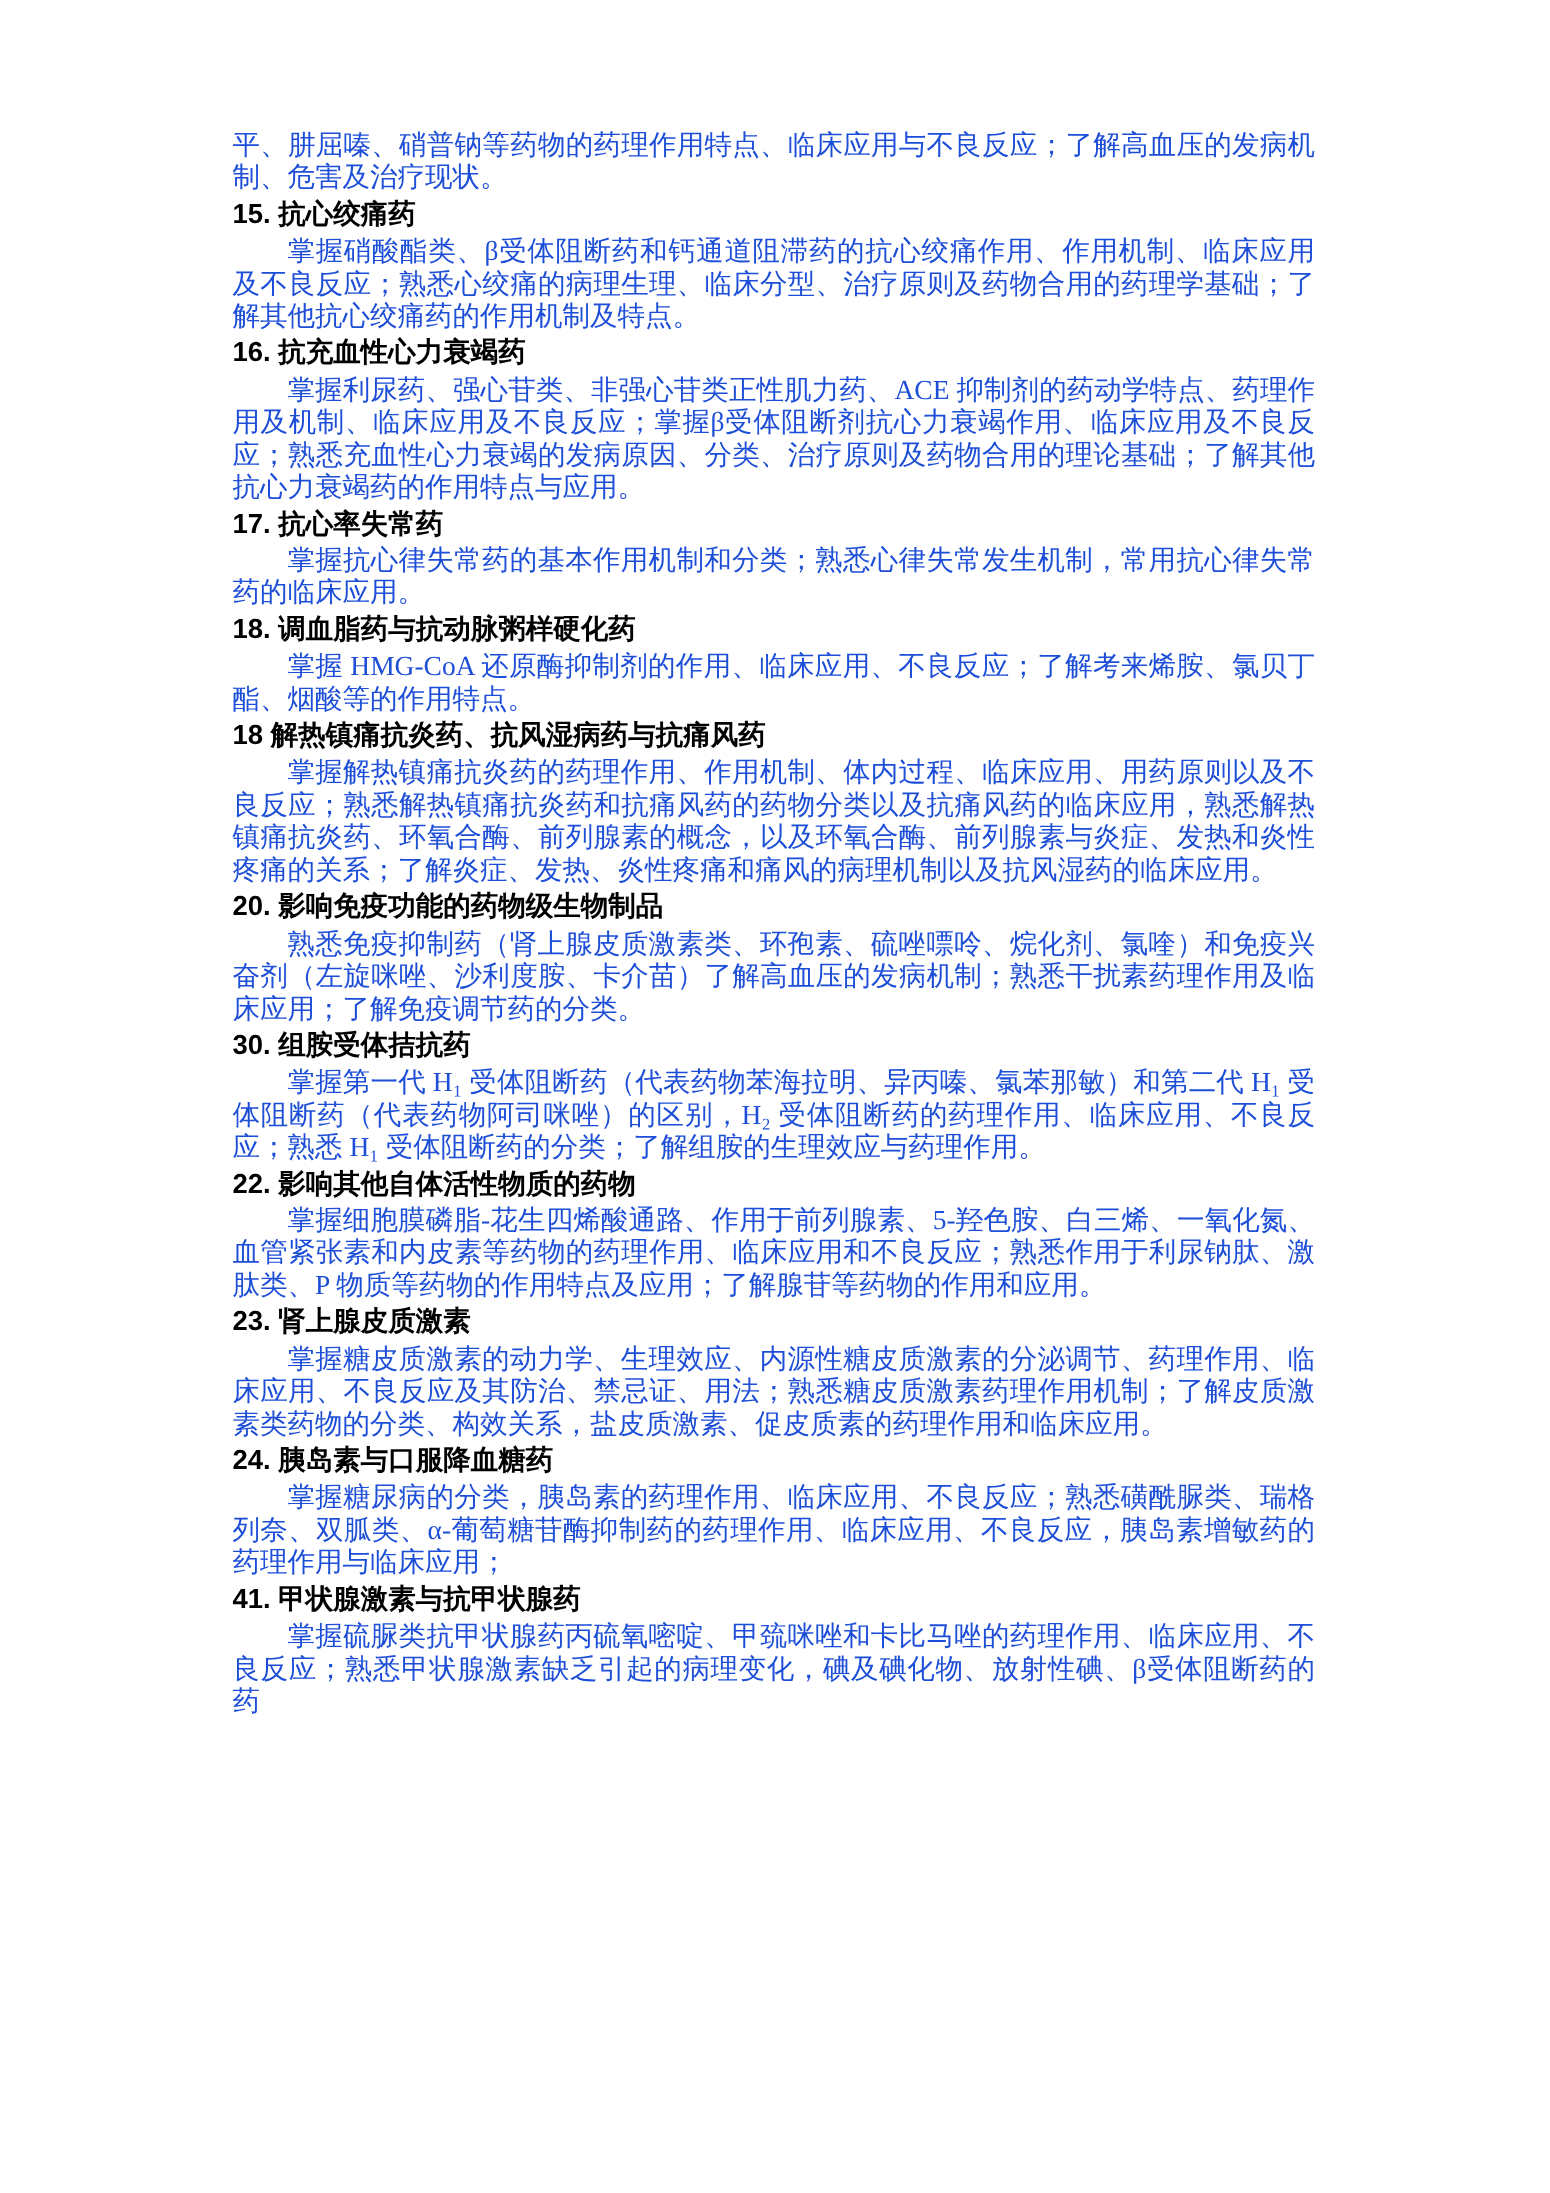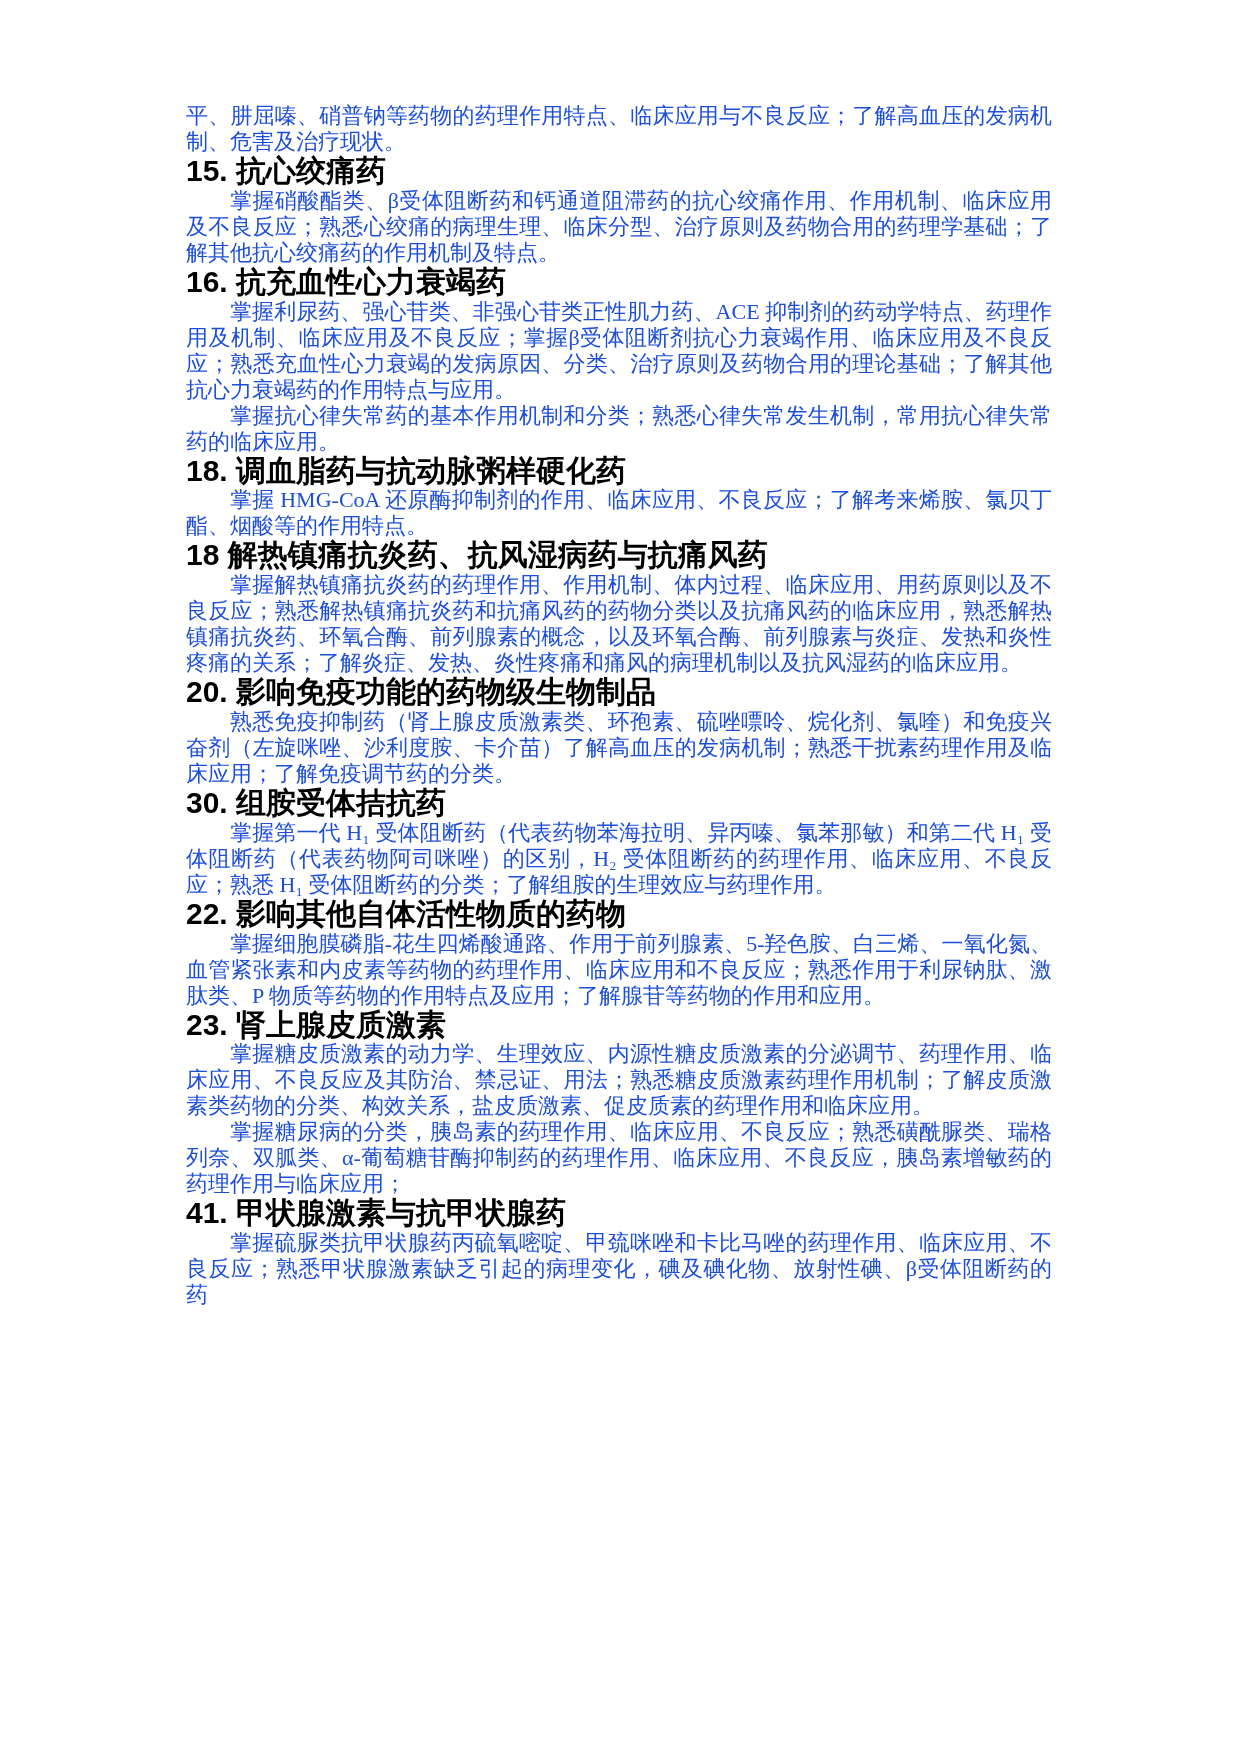--- a/index.html
+++ b/index.html
@@ -32,44 +32,46 @@
     word-break: break-all;
   }
   .para.continuation {
     text-indent: 0;
   }
   .heading {
     margin: 0;
     padding: 0;
     font-family: "Liberation Sans", "DejaVu Sans", sans-serif;
     font-weight: bold;
-    font-size: 30px;
+    font-size: 22px;
     line-height: 32.8px;
     text-indent: 0;
     color: #000;
   }
 </style>
 </head>
 <body>
 
 <div class="page">
   <p class="para continuation">平、肼屈嗪、硝普钠等药物的药理作用特点、临床应用与不良反应；了解高血压的发病机制、危害及治疗现状。</p>
   <h3 class="heading">15. 抗心绞痛药</h3>
   <p class="para">掌握硝酸酯类、β受体阻断药和钙通道阻滞药的抗心绞痛作用、作用机制、临床应用及不良反应；熟悉心绞痛的病理生理、临床分型、治疗原则及药物合用的药理学基础；了解其他抗心绞痛药的作用机制及特点。</p>
   <h3 class="heading">16. 抗充血性心力衰竭药</h3>
   <p class="para">掌握利尿药、强心苷类、非强心苷类正性肌力药、ACE 抑制剂的药动学特点、药理作用及机制、临床应用及不良反应；掌握β受体阻断剂抗心力衰竭作用、临床应用及不良反应；熟悉充血性心力衰竭的发病原因、分类、治疗原则及药物合用的理论基础；了解其他抗心力衰竭药的作用特点与应用。</p>
+  <h3 class="heading">17. 抗心率失常药</h3>
   <p class="para">掌握抗心律失常药的基本作用机制和分类；熟悉心律失常发生机制，常用抗心律失常药的临床应用。</p>
   <h3 class="heading">18. 调血脂药与抗动脉粥样硬化药</h3>
   <p class="para">掌握 HMG-CoA 还原酶抑制剂的作用、临床应用、不良反应；了解考来烯胺、氯贝丁酯、烟酸等的作用特点。</p>
   <h3 class="heading">18 解热镇痛抗炎药、抗风湿病药与抗痛风药</h3>
   <p class="para">掌握解热镇痛抗炎药的药理作用、作用机制、体内过程、临床应用、用药原则以及不良反应；熟悉解热镇痛抗炎药和抗痛风药的药物分类以及抗痛风药的临床应用，熟悉解热镇痛抗炎药、环氧合酶、前列腺素的概念，以及环氧合酶、前列腺素与炎症、发热和炎性疼痛的关系；了解炎症、发热、炎性疼痛和痛风的病理机制以及抗风湿药的临床应用。</p>
   <h3 class="heading">20. 影响免疫功能的药物级生物制品</h3>
   <p class="para">熟悉免疫抑制药（肾上腺皮质激素类、环孢素、硫唑嘌呤、烷化剂、氯喹）和免疫兴奋剂（左旋咪唑、沙利度胺、卡介苗）了解高血压的发病机制；熟悉干扰素药理作用及临床应用；了解免疫调节药的分类。</p>
   <h3 class="heading">30. 组胺受体拮抗药</h3>
   <p class="para">掌握第一代 H₁ 受体阻断药（代表药物苯海拉明、异丙嗪、氯苯那敏）和第二代 H₁ 受体阻断药（代表药物阿司咪唑）的区别，H₂ 受体阻断药的药理作用、临床应用、不良反应；熟悉 H₁ 受体阻断药的分类；了解组胺的生理效应与药理作用。</p>
   <h3 class="heading">22. 影响其他自体活性物质的药物</h3>
   <p class="para">掌握细胞膜磷脂-花生四烯酸通路、作用于前列腺素、5-羟色胺、白三烯、一氧化氮、血管紧张素和内皮素等药物的药理作用、临床应用和不良反应；熟悉作用于利尿钠肽、激肽类、P 物质等药物的作用特点及应用；了解腺苷等药物的作用和应用。</p>
   <h3 class="heading">23. 肾上腺皮质激素</h3>
   <p class="para">掌握糖皮质激素的动力学、生理效应、内源性糖皮质激素的分泌调节、药理作用、临床应用、不良反应及其防治、禁忌证、用法；熟悉糖皮质激素药理作用机制；了解皮质激素类药物的分类、构效关系，盐皮质激素、促皮质素的药理作用和临床应用。</p>
+  <h3 class="heading">24. 胰岛素与口服降血糖药</h3>
   <p class="para">掌握糖尿病的分类，胰岛素的药理作用、临床应用、不良反应；熟悉磺酰脲类、瑞格列奈、双胍类、α-葡萄糖苷酶抑制药的药理作用、临床应用、不良反应，胰岛素增敏药的药理作用与临床应用；</p>
   <h3 class="heading">41. 甲状腺激素与抗甲状腺药</h3>
   <p class="para">掌握硫脲类抗甲状腺药丙硫氧嘧啶、甲巯咪唑和卡比马唑的药理作用、临床应用、不良反应；熟悉甲状腺激素缺乏引起的病理变化，碘及碘化物、放射性碘、β受体阻断药的药</p>
 </div>
 
 </body></html>

